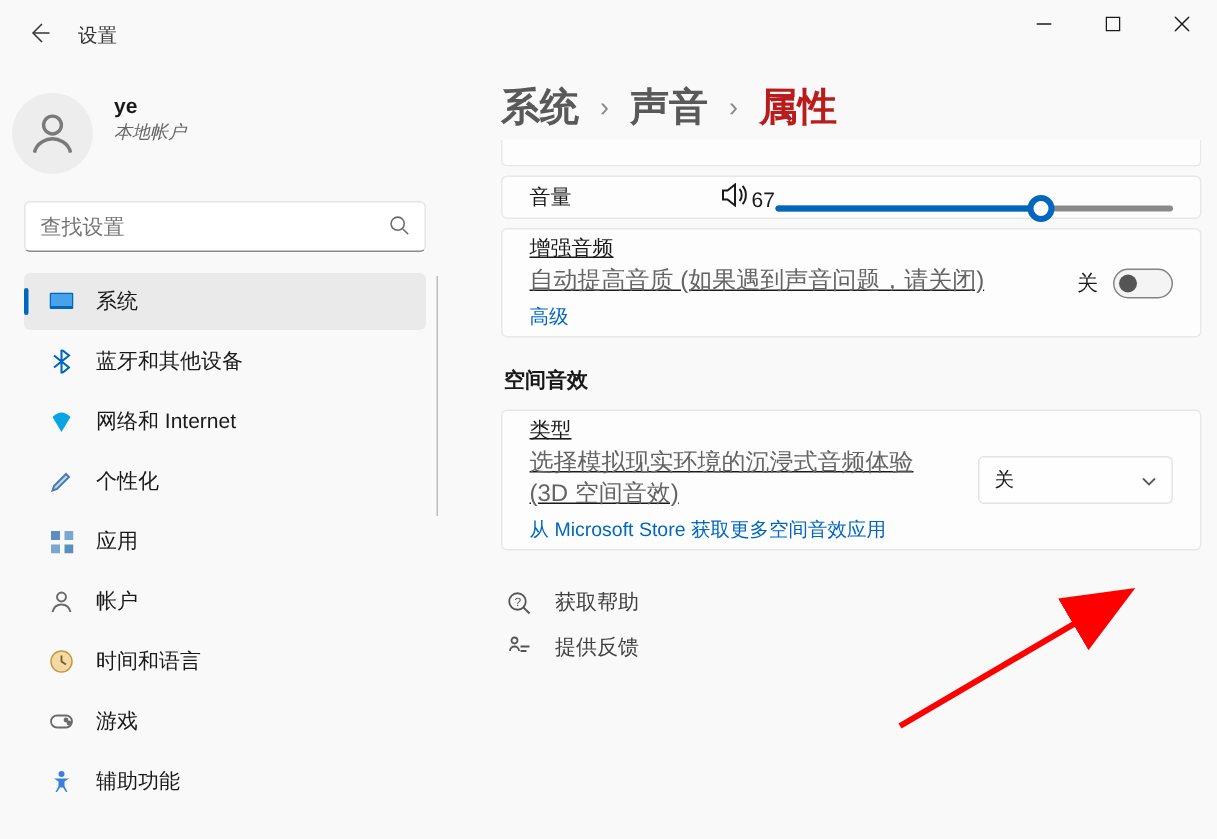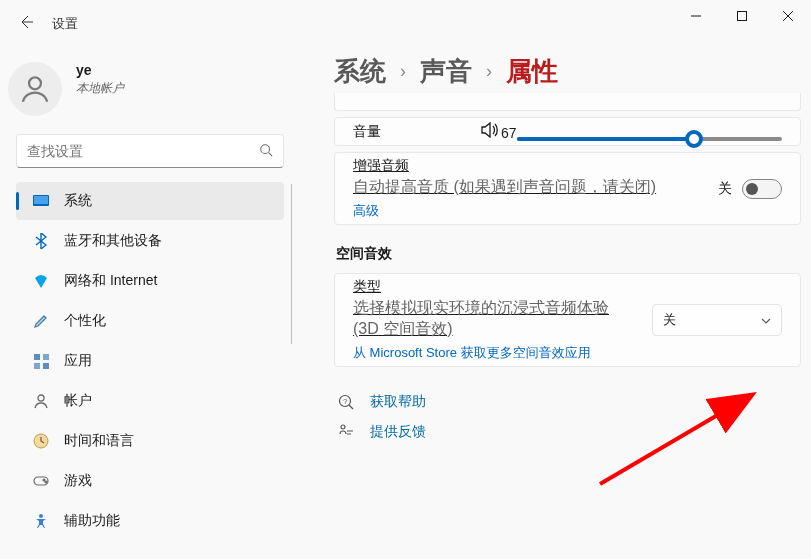--- a/index.html
+++ b/index.html
@@ -258,21 +258,21 @@
     gap: 14px;
     padding: 6px 2px;
     cursor: pointer;
   }
   .help-icon {
     width: 20px;
     display: inline-flex;
     justify-content: center;
     color: #555;
   }
-  .help-text { color: #0369a1; font-size: 14px; }
+  .help-text { color: #404040; font-size: 14px; }
   .arrow-annotation {
     position: absolute;
     pointer-events: none;
   }
   .sound-icon { color: #1a1a1a; margin-right: 2px; }
 </style>
 </head>
 <body>
 
 <div class="titlebar">

